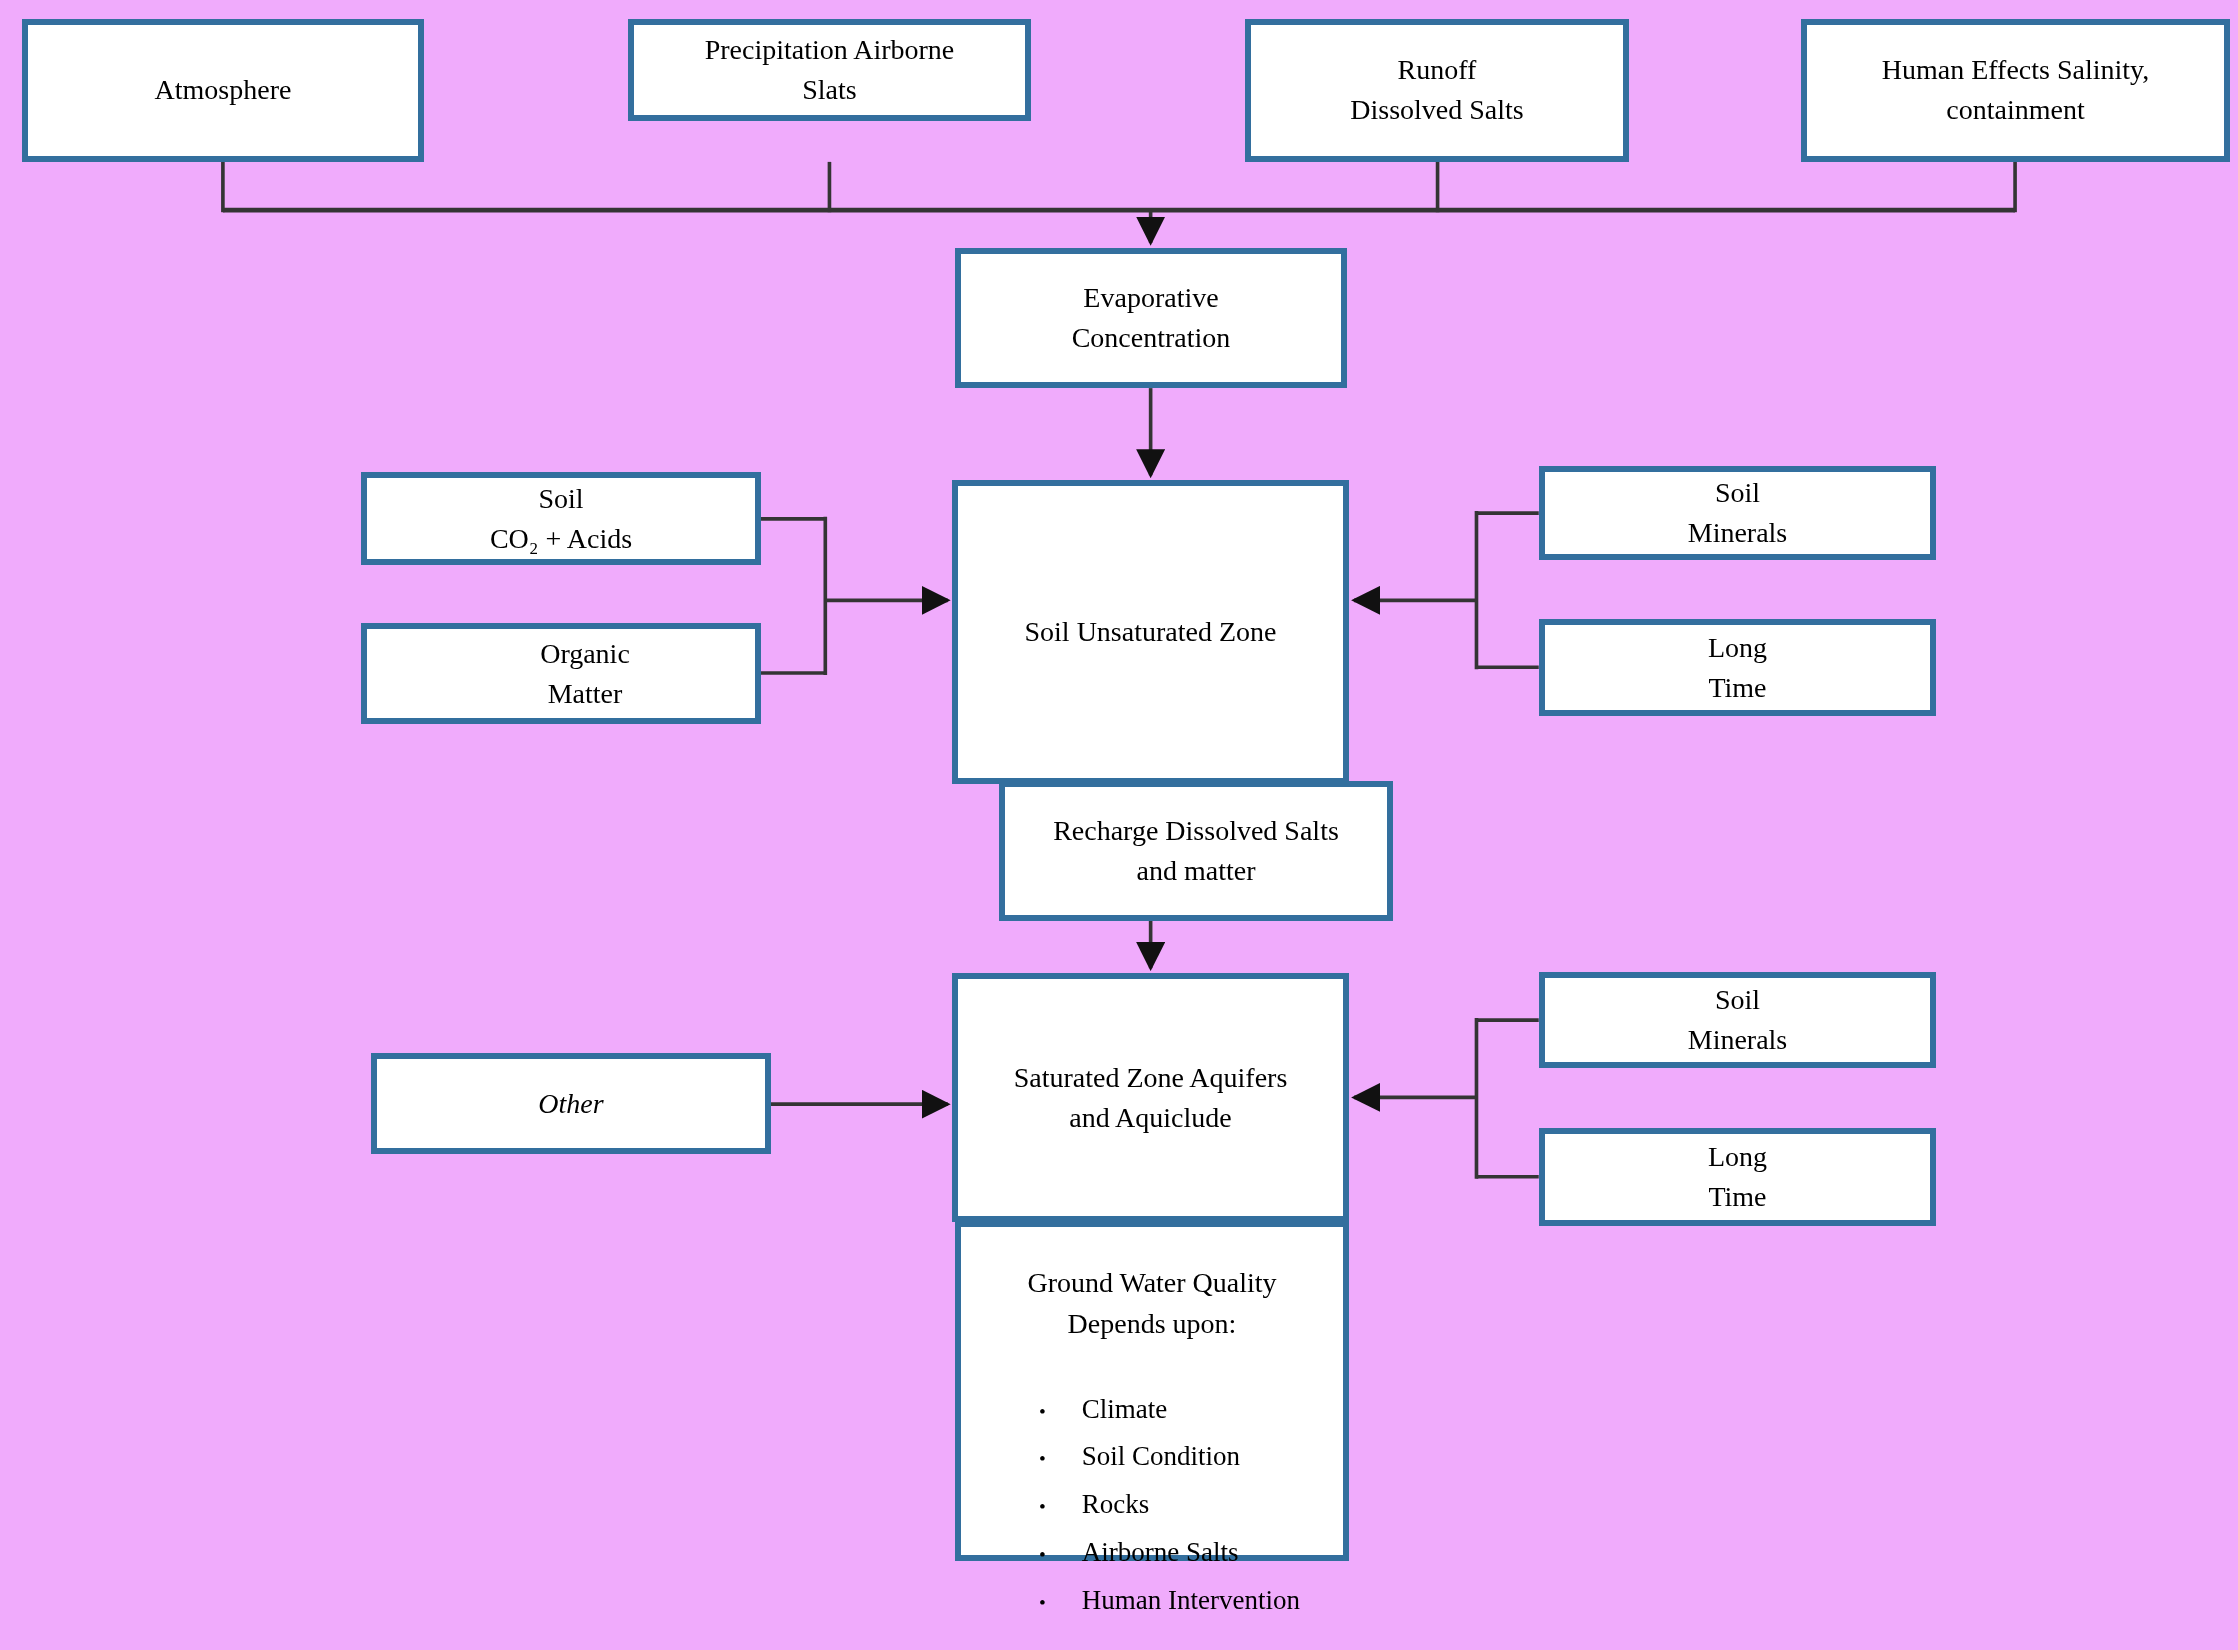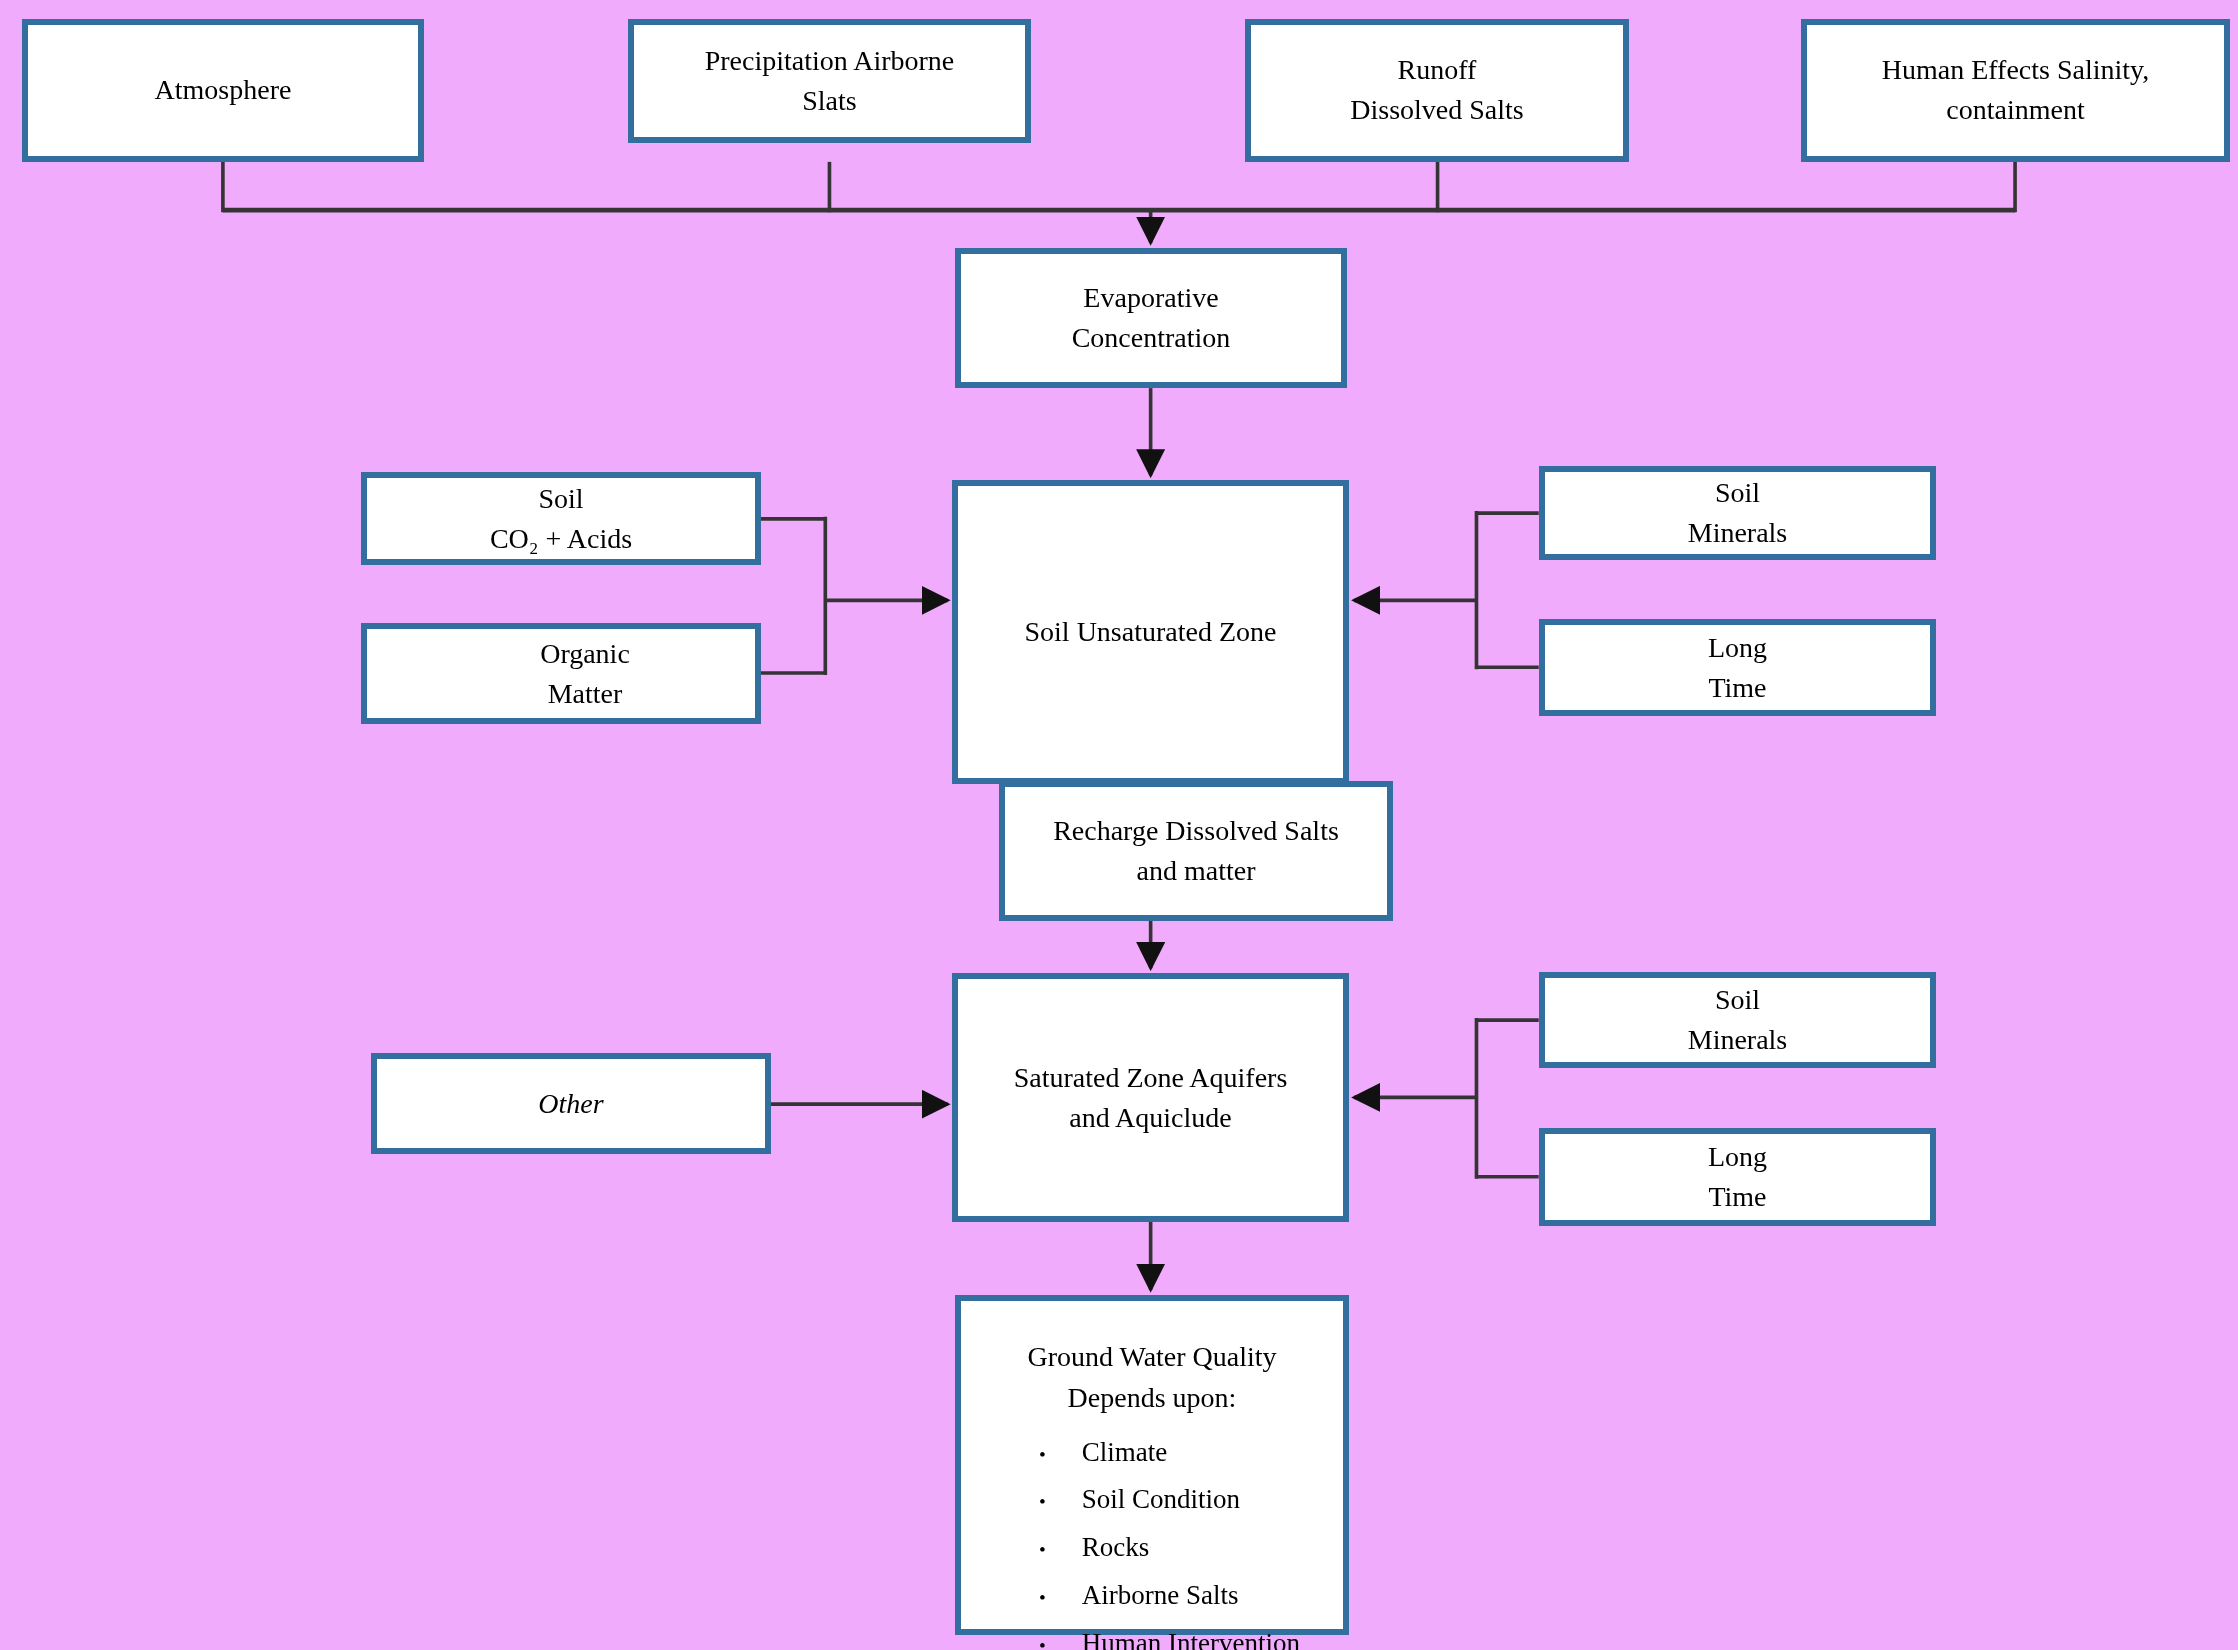--- a/index.html
+++ b/index.html
@@ -109,21 +109,21 @@
       <line x1="2965" y1="2268" x2="2845" y2="2268"></line>
       <line x1="2845" y1="1962" x2="2845" y2="2272"></line>
       <line x1="2845" y1="2115" x2="2609" y2="2115" marker-end="url(#arr)"></line>
     </g>
   </svg>
 
   <div class="box" style="left:22px; top:18.7px; width:402px; height:143px;">
     <span class="lbl">Atmosphere</span>
   </div>
 
-  <div class="box" style="left:628px; top:18.7px; width:403px; height:124px;">
+  <div class="box" style="left:628px; top:18.7px; width:403px; height:102px;">
     <span class="lbl">Precipitation Airborne
 Slats</span>
   </div>
 
   <div class="box" style="left:1245px; top:18.7px; width:384px; height:143px;">
     <span class="lbl">Runoff
 Dissolved Salts</span>
   </div>
 
   <div class="box" style="left:1801px; top:18.7px; width:429px; height:143px;">
@@ -177,21 +177,21 @@
   <div class="box" style="left:1539px; top:972px; width:397px; height:96px;">
     <span class="lbl">Soil
 Minerals</span>
   </div>
 
   <div class="box" style="left:1539px; top:1128px; width:397px; height:98px;">
     <span class="lbl">Long
 Time</span>
   </div>
 
-  <div class="box gq" style="left:955px; top:1295px; width:394px; height:340px;">
+  <div class="box gq" style="left:955px; top:1221px; width:394px; height:340px;gap:31px;">
     <div class="gq-title">Ground Water Quality
 Depends upon:</div>
     <ul class="gq-list">
       <li>
         <span class="bullet">•</span>
         <span>Climate</span>
       </li>
       <li>
         <span class="bullet">•</span>
         <span>Soil Condition</span>

